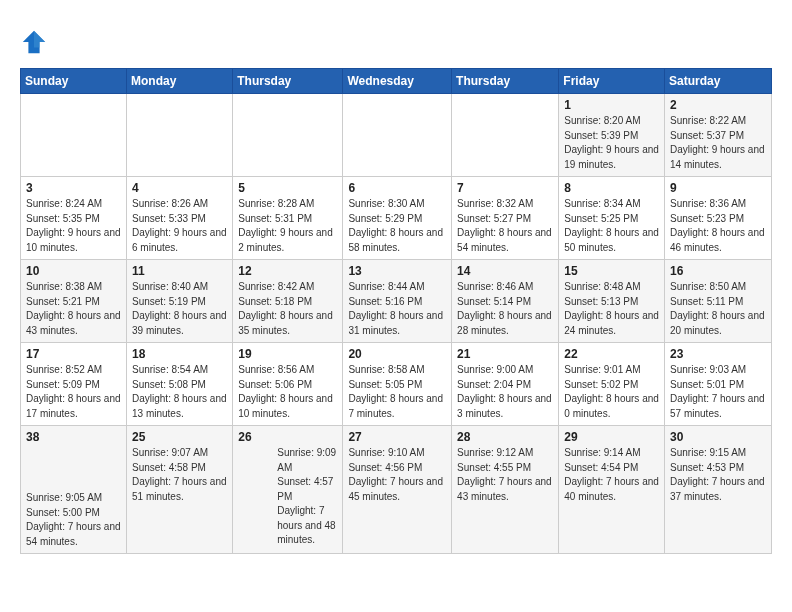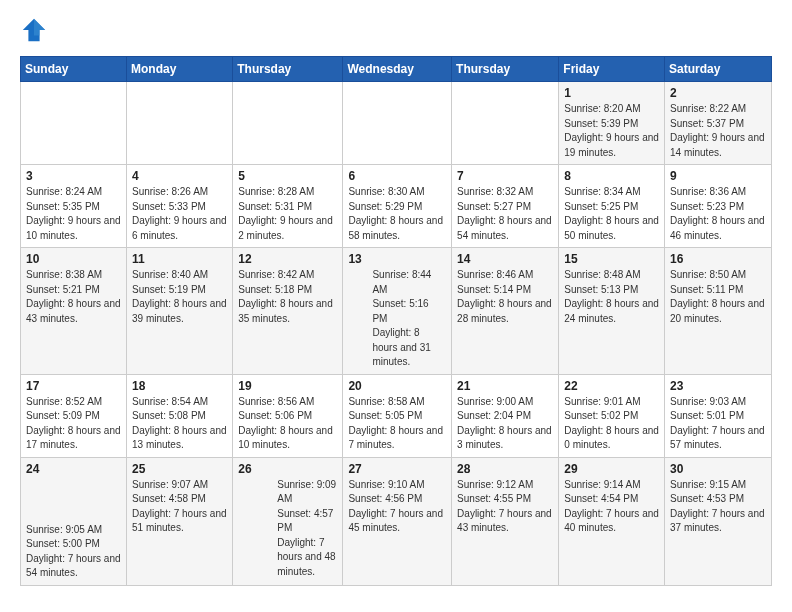--- a/index.html
+++ b/index.html
@@ -6,21 +6,21 @@
     body {
       font-family: Arial, sans-serif;
       background: #fff;
       width: 792px;
       height: 612px;
       overflow: hidden;
     }
     .page {
       width: 792px;
       min-height: 612px;
-      padding: 16px 20px 10px 20px;
+      padding: 28px 20px 10px 20px;
     }
     .header {
       display: flex;
       justify-content: space-between;
       align-items: flex-start;
       margin-bottom: 12px;
     }
     .logo {
       display: flex;
       align-items: center;
@@ -209,21 +209,21 @@
 Daylight: 8 hours and 39 minutes.</div>
           </td>
           <td>
             <span class="day-num">12</span>
             <div class="day-info" style="white-space: pre-line;">Sunrise: 8:42 AM
 Sunset: 5:18 PM
 Daylight: 8 hours and 35 minutes.</div>
           </td>
           <td>
             <span class="day-num">13</span>
-            <div class="day-info" style="white-space: pre-line; margin-left: 24px;">Sunrise: 8:44 AM
+            <div class="day-info" style="white-space: pre-line;">Sunrise: 8:44 AM
 Sunset: 5:16 PM
 Daylight: 8 hours and 31 minutes.</div>
           </td>
           <td>
             <span class="day-num">14</span>
             <div class="day-info" style="white-space: pre-line;">Sunrise: 8:46 AM
 Sunset: 5:14 PM
 Daylight: 8 hours and 28 minutes.</div>
           </td>
           <td>
@@ -278,21 +278,21 @@
           </td>
           <td>
             <span class="day-num">23</span>
             <div class="day-info" style="white-space: pre-line;">Sunrise: 9:03 AM
 Sunset: 5:01 PM
 Daylight: 7 hours and 57 minutes.</div>
           </td>
         </tr>
         <tr class="row-odd">
           <td>
-            <span class="day-num">24</span>
+            <span class="day-num">38</span>
             <div class="day-info" style="white-space: pre-line; margin-top: 47px;">Sunrise: 9:05 AM
 Sunset: 5:00 PM
 Daylight: 7 hours and 54 minutes.</div>
           </td>
           <td>
             <span class="day-num">25</span>
             <div class="day-info" style="white-space: pre-line;">Sunrise: 9:07 AM
 Sunset: 4:58 PM
 Daylight: 7 hours and 51 minutes.</div>
           </td>

